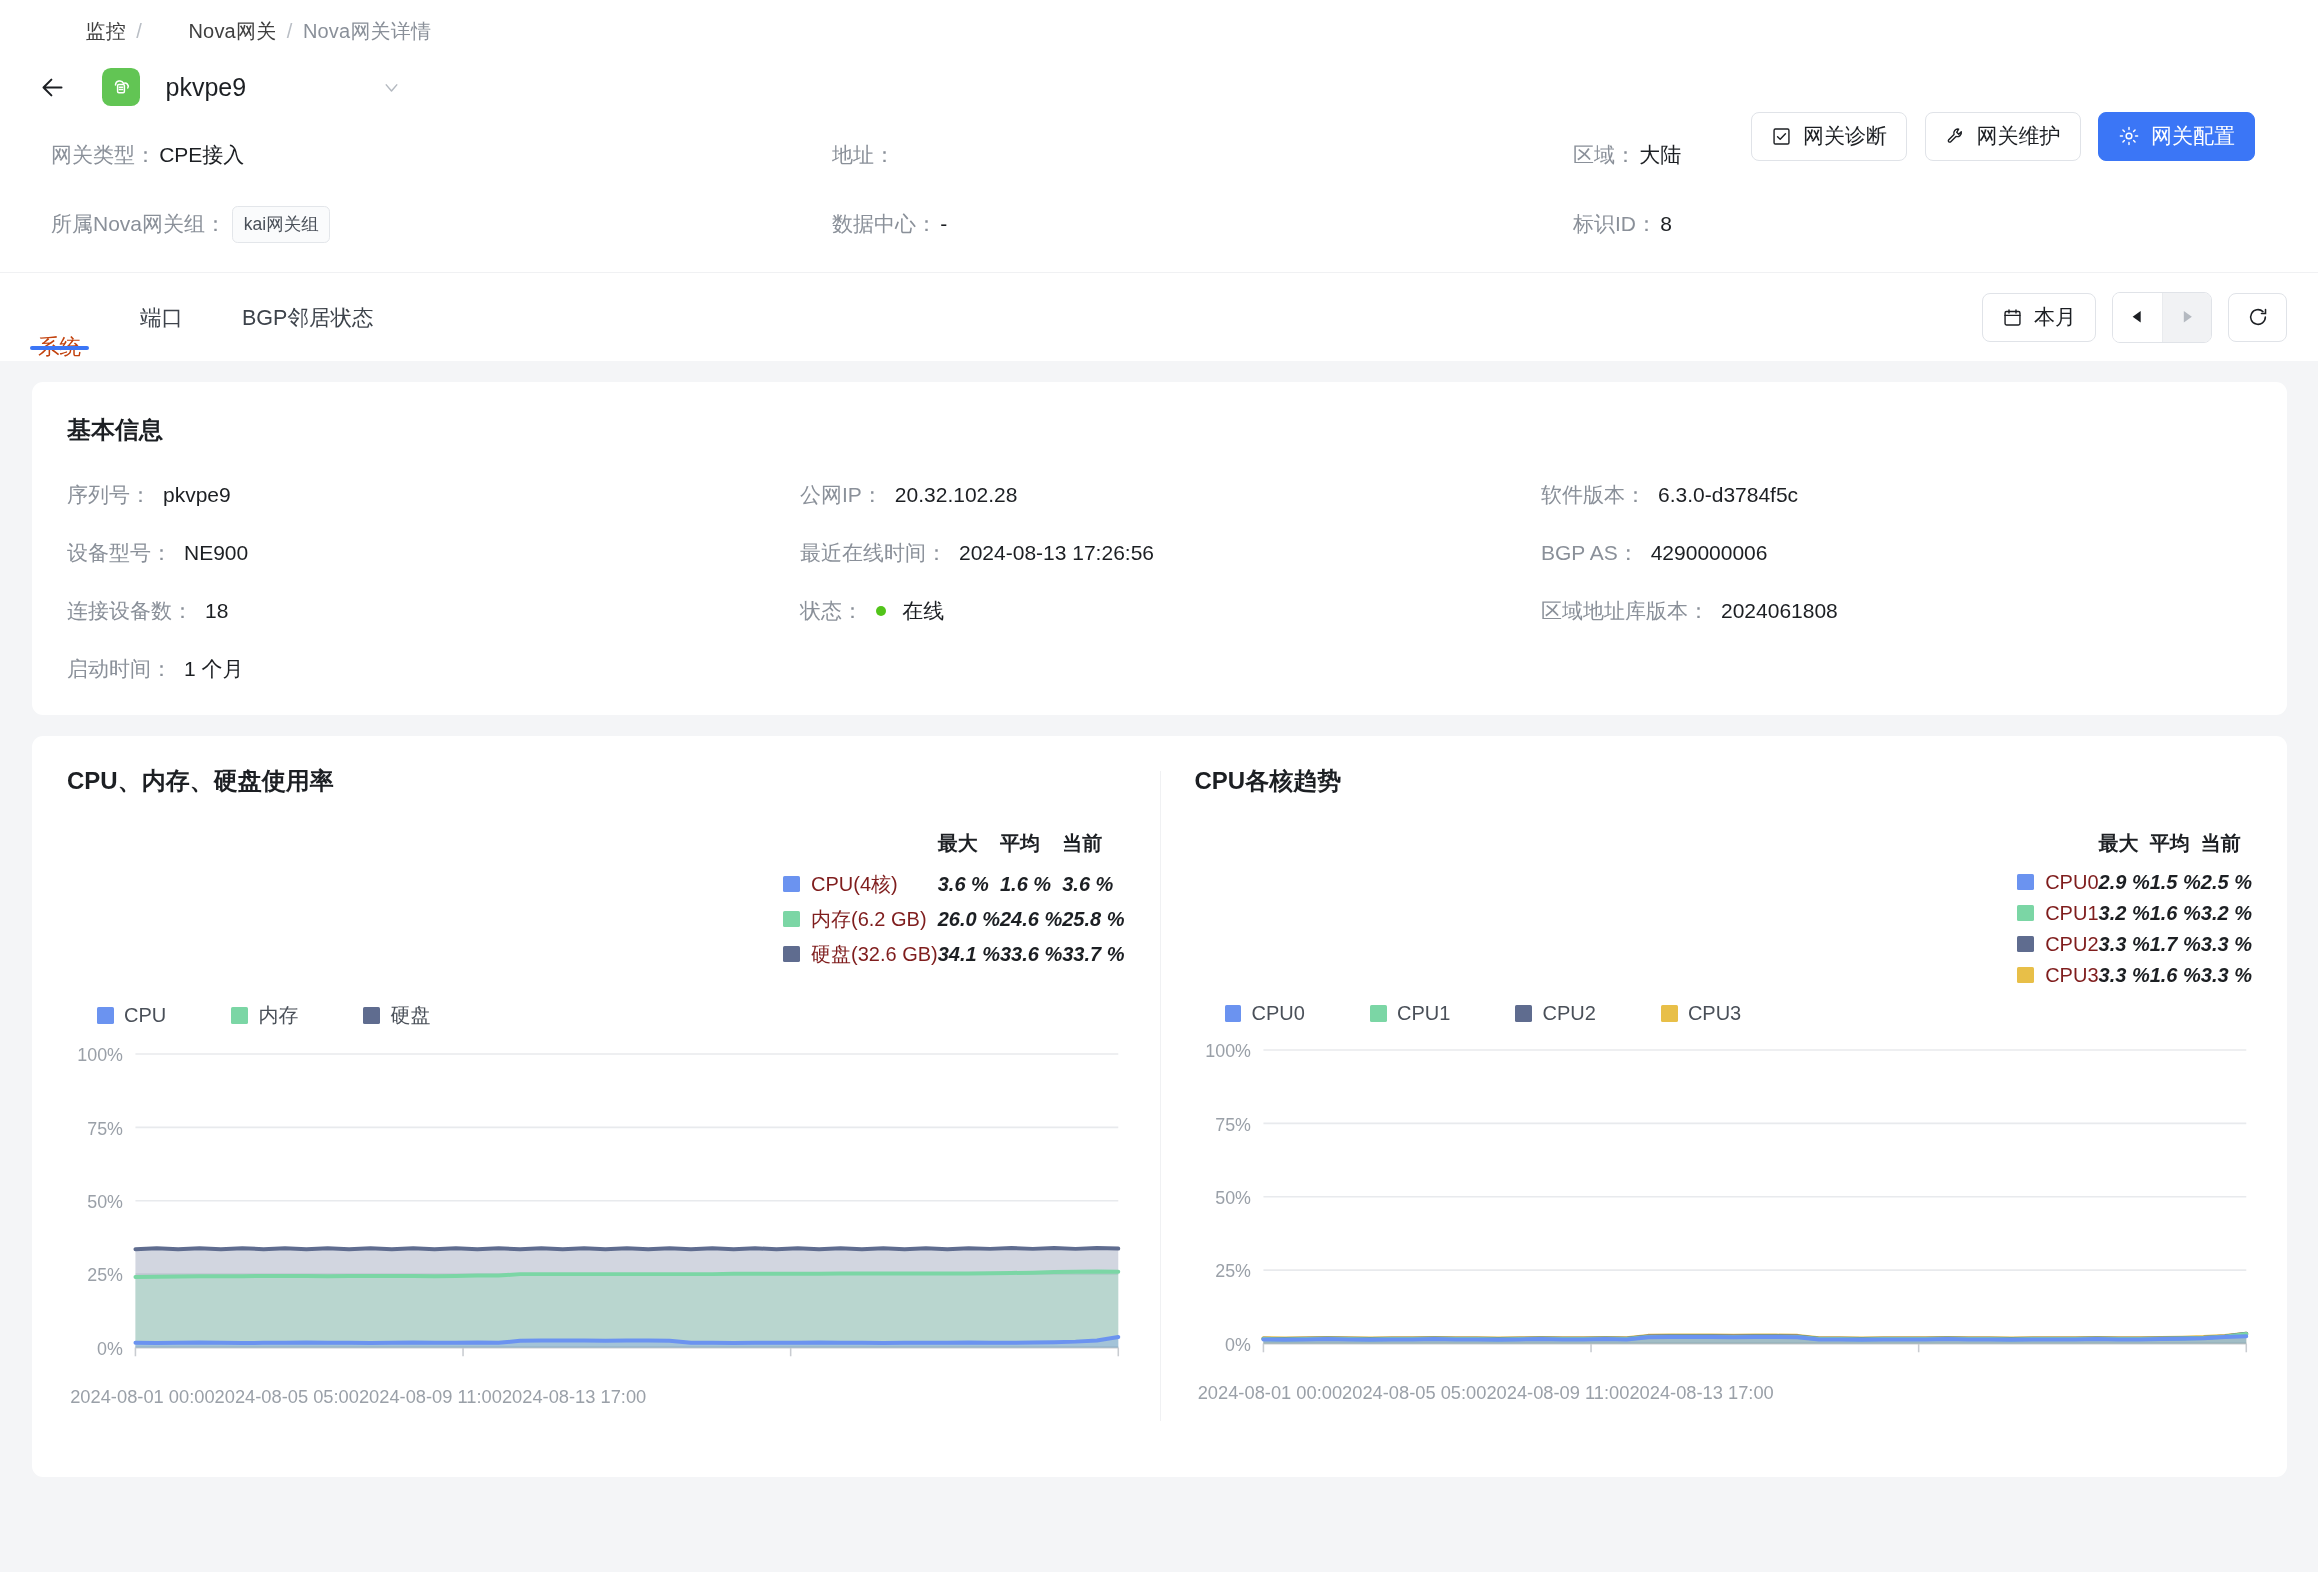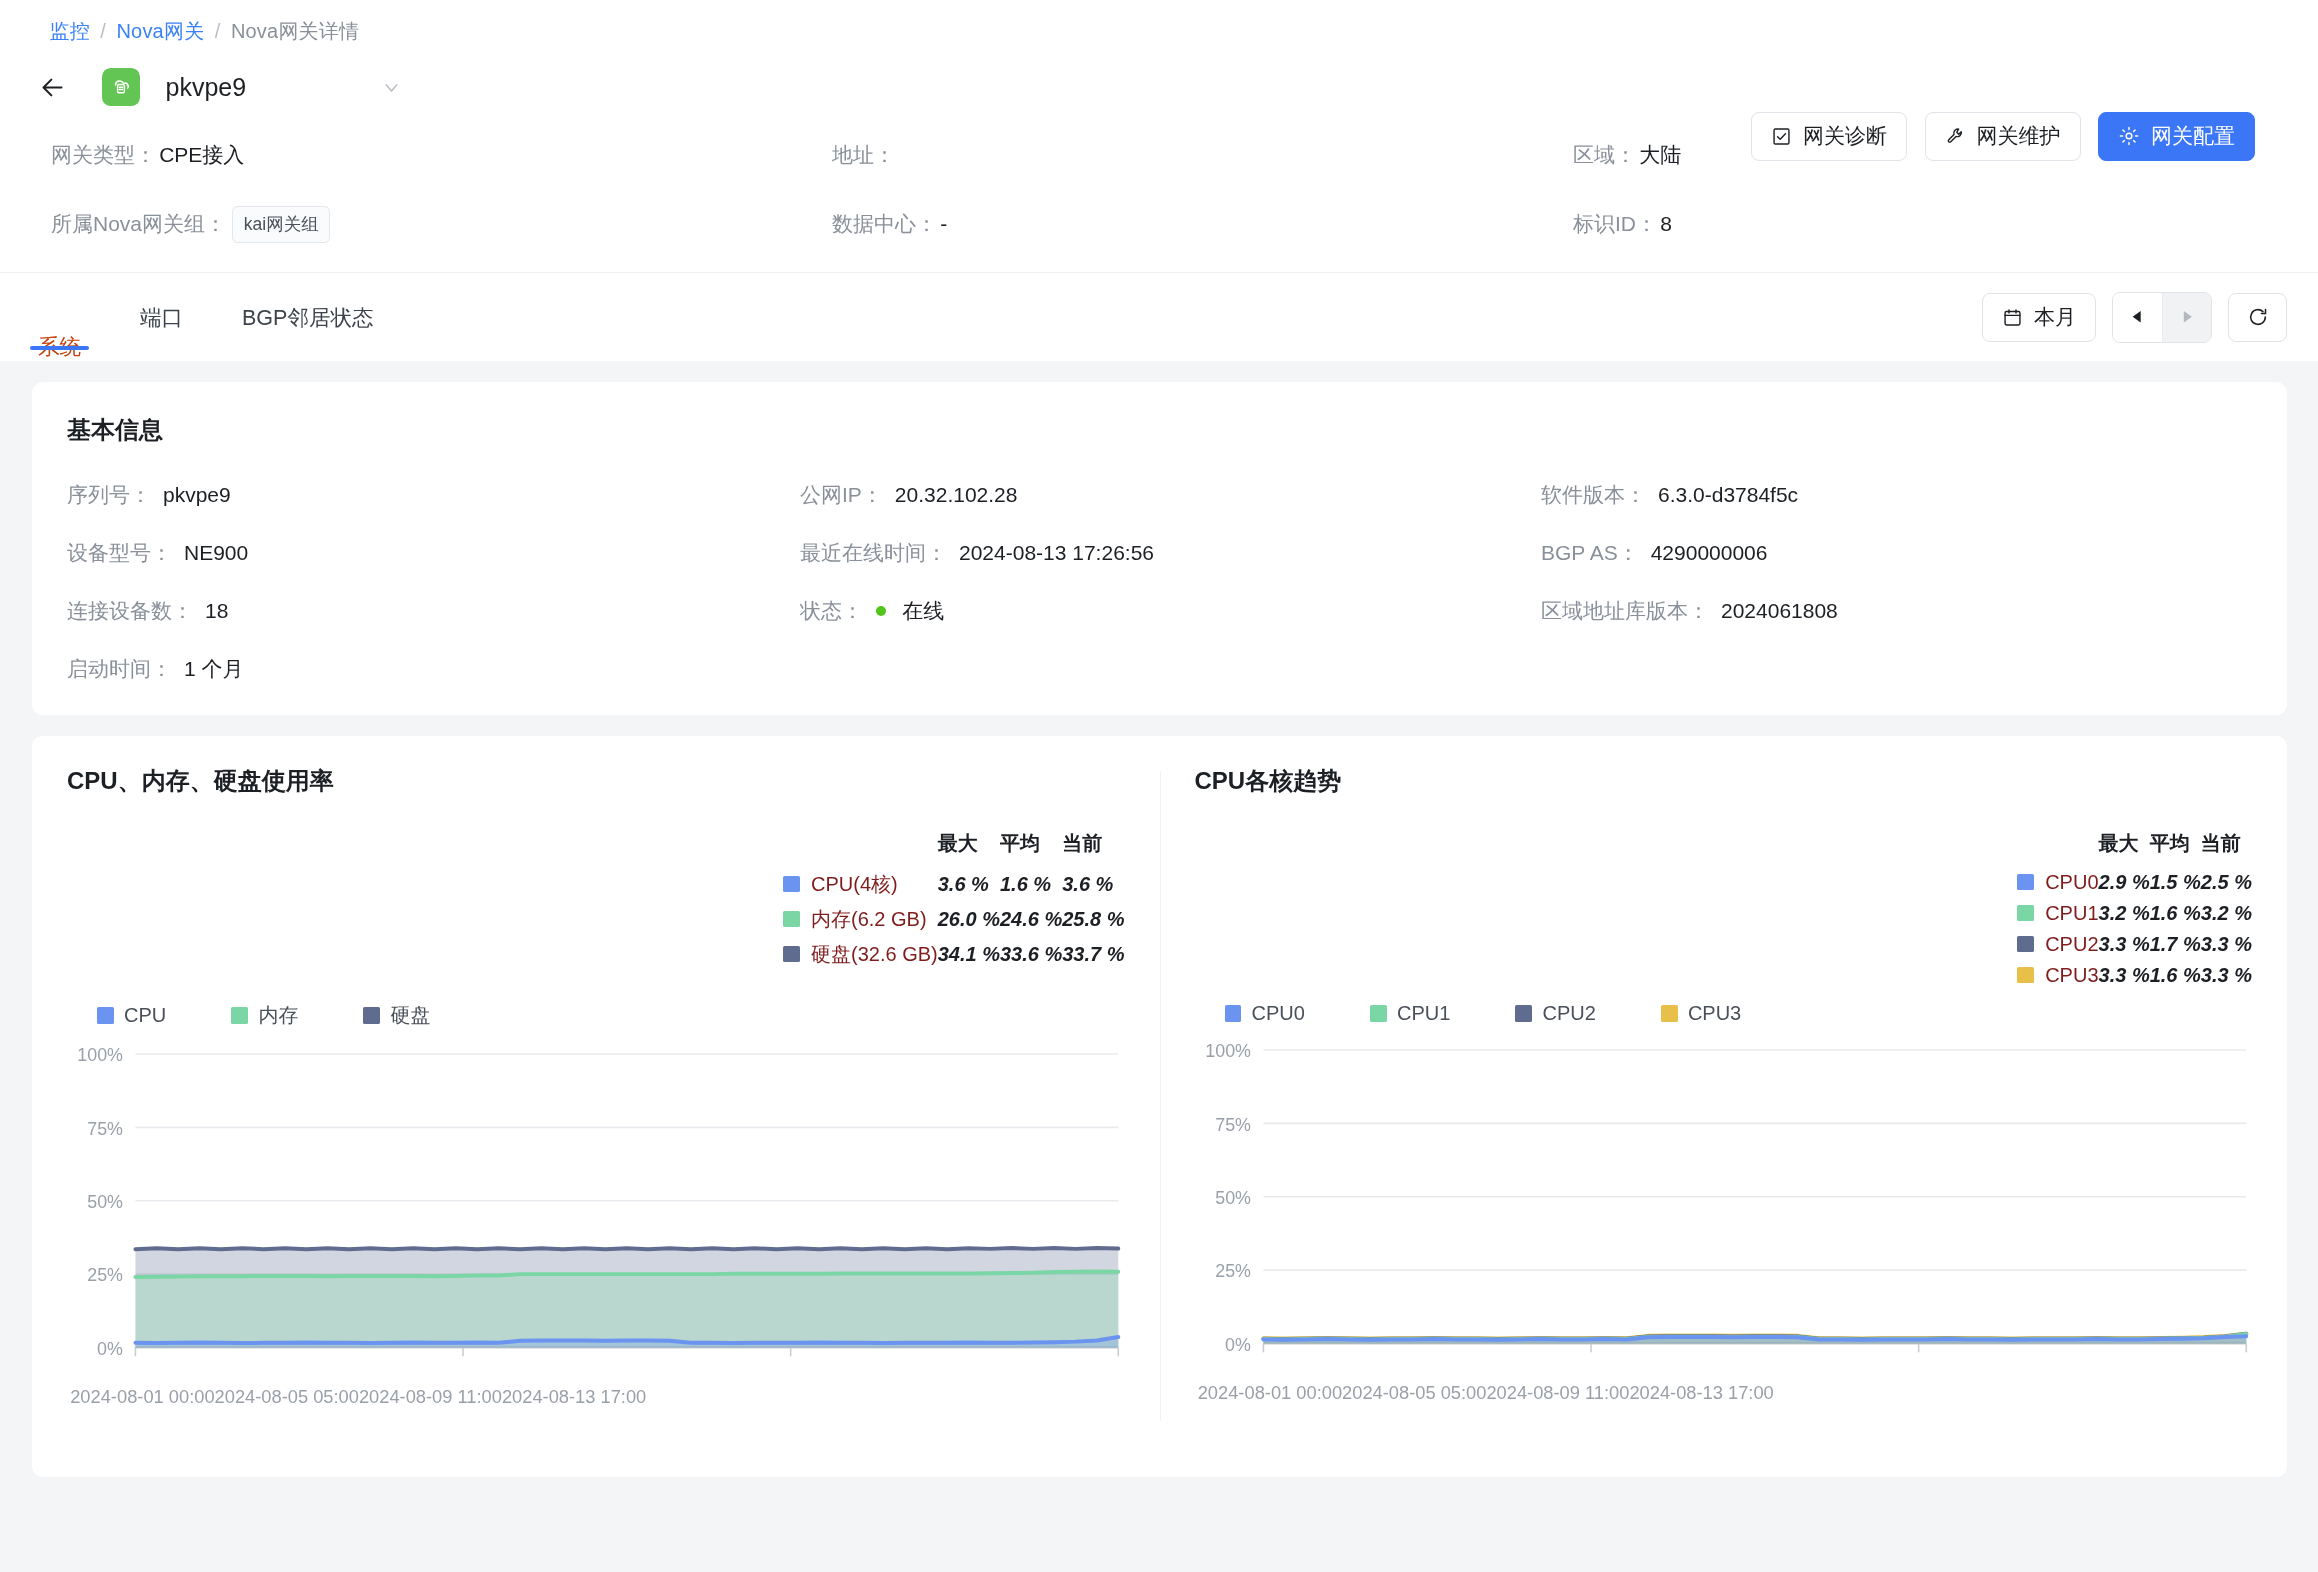--- a/index.html
+++ b/index.html
@@ -19,21 +19,21 @@
     position: relative;
     height: 272px;
   }
   .breadcrumb {
     font-size: 20px; color: #8a9099; letter-spacing: 0.2px;
     display: flex; align-items: center; gap: 10.4px;
     padding-left: 17.5px;
   }
   .breadcrumb .sep { color: #b9bec5; }
   .crumb { white-space: nowrap; }
-  .crumb.link { color: #3b82f6; }
+  .crumb.link { color: #404040; margin-left: 36px; }
   .crumb.current { color: #8a9099; }
 
   .titlerow { display: flex; align-items: center; margin-top: 22px; position: relative; }
   .back-btn {
     width: 41px; height: 41px; display: flex; align-items: center; justify-content: center;
     color: #1c1f23; cursor: pointer; flex: none;
   }
   .gw-icon {
     width: 38px; height: 38px; border-radius: 8.8px; background: #62c554;
     display: flex; align-items: center; justify-content: center; margin-left: 29px; flex: none;

